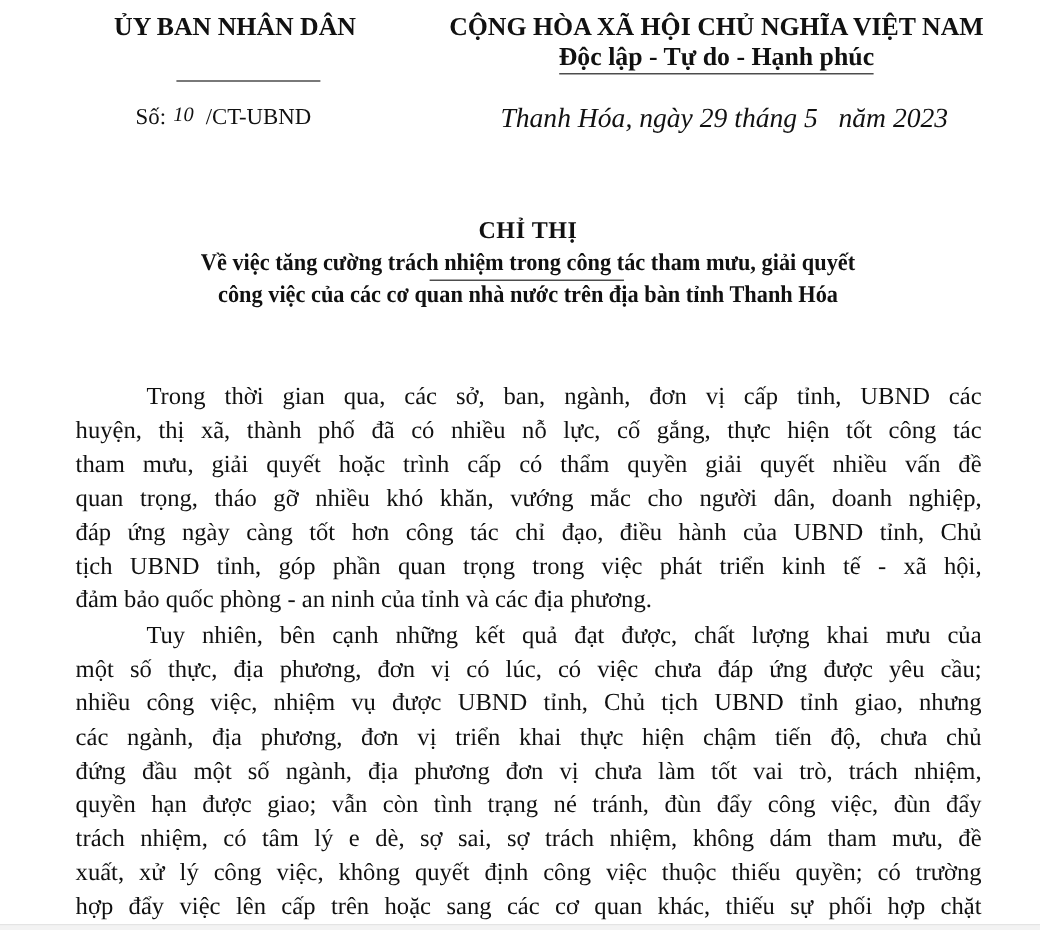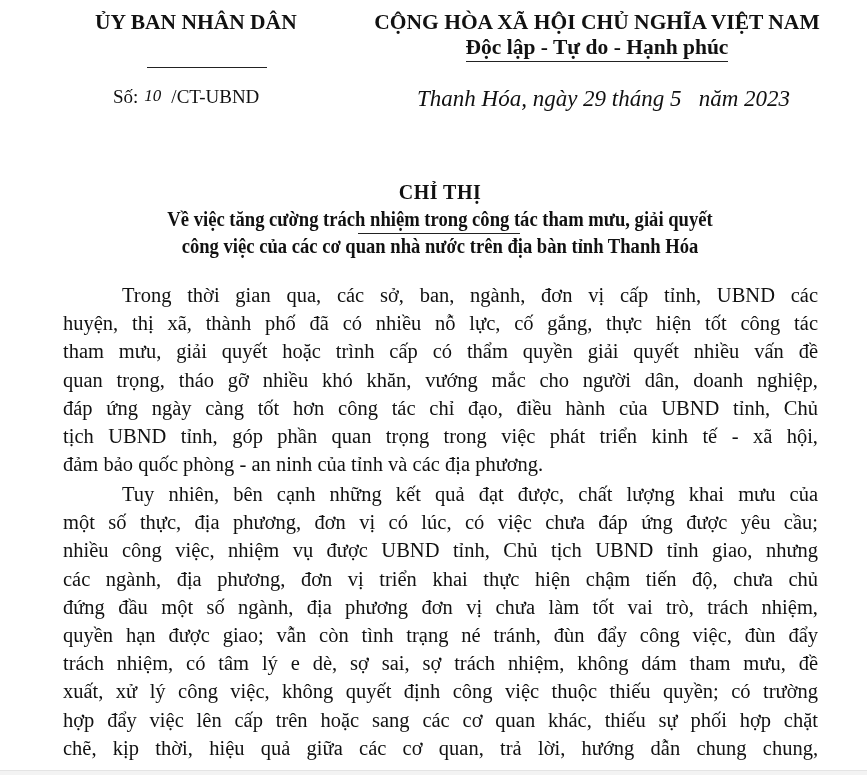--- a/index.html
+++ b/index.html
@@ -21,21 +21,21 @@
 
   .so-line { position: absolute; left: 113px; top: 86px; font-size: 19px; white-space: nowrap; }
   .so-line .num { font-size: 17px; vertical-align: 2px; margin: 0 10px 0 6px; font-style: italic; }
   .date-line { position: absolute; left: 417px; top: 86px; font-size: 23px; font-style: italic; white-space: nowrap; }
 
   .title-block { position: absolute; left: 60px; top: 155px; width: 760px; text-align: center; font-weight: bold; margin-top: 24px; }
   .title-main { font-size: 20px; line-height: 27px; letter-spacing: 0.5px; }
   .title-sub { font-size: 20px; line-height: 27px; transform: scaleX(0.93); transform-origin: center; white-space: nowrap; }
   .title-underline { position: absolute; left: 358px; top: 233px; width: 162px; height: 1.4px; background: #222; }
 
-  .body-text { position: absolute; left: 63px; width: 755px; font-size: 20.5px; line-height: 28.2px; text-align: justify; }
+  .body-text { position: absolute; left: 63px; width: 755px; font-size: 20.5px; line-height: 28.2px; text-align: justify; margin-top: 36px; }
   .line { display: block; text-align: justify; text-align-last: justify; white-space: nowrap; }
   .line.last { text-align-last: left; }
   .line.first { padding-left: 59px; }
   .para1 { top: 281px; }
   .para2 { top: 480px; }
 </style>
 </head>
 <body>
 
 <div class="page">

